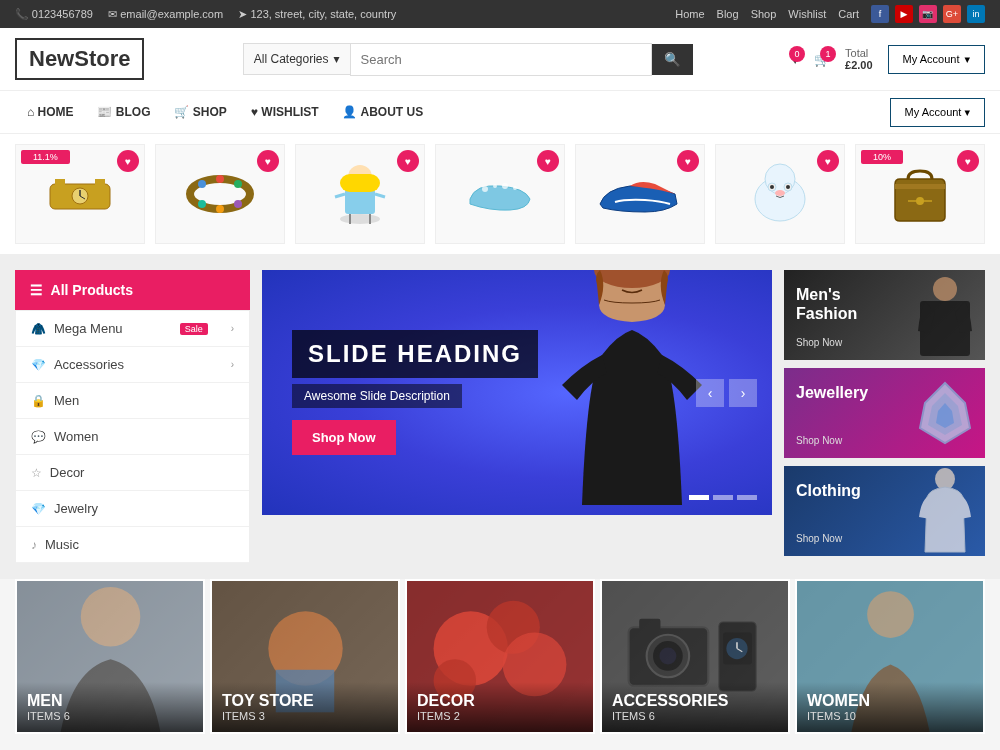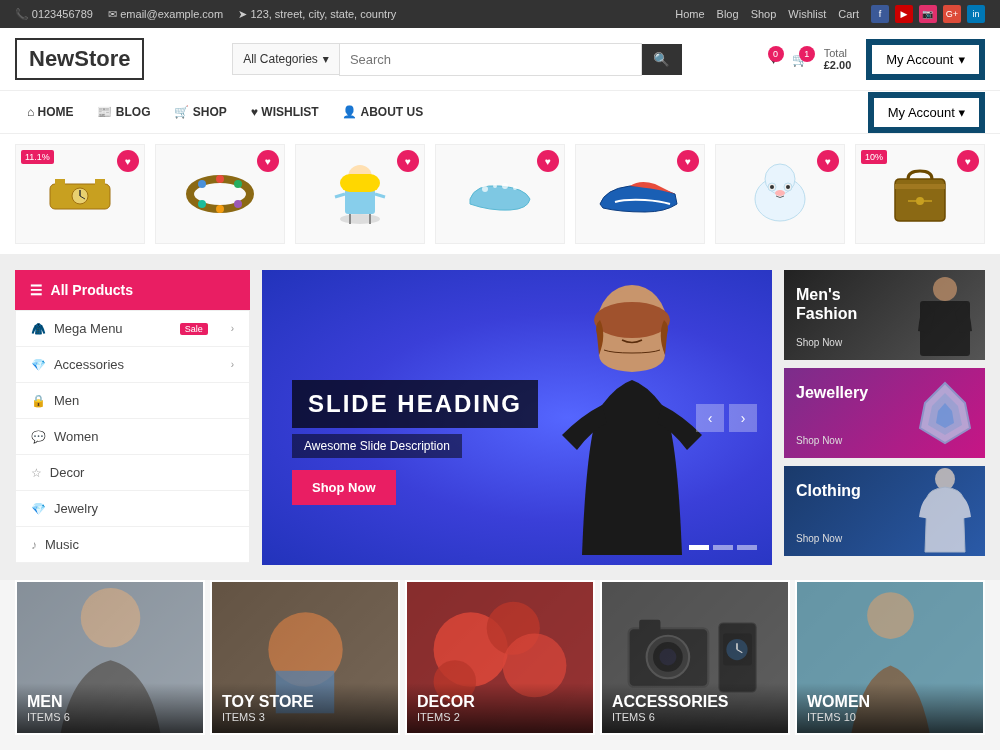--- a/index.html
+++ b/index.html
@@ -23,50 +23,50 @@
     .logo { border: 2px solid #333; padding: 6px 12px; font-size: 22px; font-weight: bold; color: #333; }
     .search-bar { display: flex; align-items: center; flex: 1; max-width: 450px; margin: 0 20px; }
     .category-select { border: 1px solid #ddd; padding: 8px 10px; background: #f9f9f9; font-size: 12px; cursor: pointer; border-right: none; display: flex; align-items: center; gap: 5px; white-space: nowrap; }
     .search-input { flex: 1; border: 1px solid #ddd; padding: 8px 10px; font-size: 13px; outline: none; }
     .search-btn { background: #333; color: #fff; border: none; padding: 8px 12px; cursor: pointer; }
     .header-right { display: flex; align-items: center; gap: 15px; }
     .wishlist-icon, .cart-icon { position: relative; cursor: pointer; }
     .badge { position: absolute; top: -6px; right: -6px; background: #e91e63; color: #fff; border-radius: 50%; width: 16px; height: 16px; font-size: 9px; display: flex; align-items: center; justify-content: center; }
     .cart-total { font-size: 11px; color: #666; }
     .cart-total strong { display: block; color: #333; }
-    .my-account-btn { background: #fff; border: 6px solid #0c4a6e; padding: 7px 14px; cursor: pointer; font-size: 13px; display: flex; align-items: center; gap: 5px; }
+    .my-account-btn { background: #fff; border: 1px solid #0c4a6e; padding: 7px 14px; cursor: pointer; font-size: 11px; display: flex; align-items: center; gap: 5px; }
 
     
     .nav { background: #fff; border-bottom: 1px solid #eee; padding: 0 15px; display: flex; align-items: center; justify-content: space-between; }
     .nav-left { display: flex; align-items: flex-start; }
     .nav-item { padding: 14px 12px; font-size: 12px; font-weight: bold; color: #333; cursor: pointer; display: flex; align-items: center; gap: 4px; text-transform: uppercase; position: relative; }
     .nav-badge { background: #ffeb3b; color: #333; font-size: 9px; padding: 1px 4px; border-radius: 2px; font-weight: bold; position: absolute; top: 8px; right: 2px; }
 
     
     .products-strip { background: #fff; padding: 10px 15px; display: flex; gap: 10px; overflow: hidden; border-bottom: 1px solid #eee; }
     .product-thumb { position: relative; width: 130px; height: 100px; flex-shrink: 0; display: flex; align-items: center; justify-content: center; background: #f9f9f9; border: 1px solid #eee; }
-    .discount-badge { position: absolute; top: 5px; left: 5px; background: #e91e63; color: #fff; font-size: 9px; padding: 2px 4px; border-radius: 2px; }
+    .discount-badge { position: absolute; top: 5px; left: 5px; background: #e91e63; color: #fff; font-size: 9px; padding: 2px 12px; border-radius: 2px; }
     .wishlist-heart { position: absolute; top: 5px; right: 5px; background: #e91e63; color: #fff; width: 22px; height: 22px; border-radius: 50%; display: flex; align-items: center; justify-content: center; font-size: 10px; cursor: pointer; }
     .product-img-placeholder { width: 90px; height: 75px; object-fit: contain; display: flex; align-items: center; justify-content: center; }
 
     
     .main-content { display: flex; gap: 0; padding: 15px; background: #eee; gap: 12px; }
     
     
     .sidebar { width: 235px; flex-shrink: 0; }
     .sidebar-header { background: #e91e63; color: #fff; padding: 12px 15px; font-weight: bold; display: flex; align-items: center; gap: 8px; font-size: 14px; }
     .sidebar-menu { background: #fff; border: 1px solid #eee; }
     .sidebar-item { padding: 10px 15px; border-bottom: 1px solid #f0f0f0; display: flex; align-items: center; justify-content: space-between; cursor: pointer; font-size: 13px; color: #444; }
     .sidebar-item-left { display: flex; align-items: center; gap: 8px; }
     .sidebar-icon { color: #999; font-size: 12px; }
     .chevron { color: #999; font-size: 10px; }
     .sale-badge { background: #e91e63; color: #fff; font-size: 9px; padding: 1px 5px; border-radius: 2px; }
 
     
-    .hero-slider { flex: 1; position: relative; background: #3a3fd8; height: 295px; overflow: hidden; }
+    .hero-slider { flex: 1; position: relative; background: #3a3fd8; height: 245px; overflow: hidden; }
     .hero-content { position: absolute; bottom: 60px; left: 30px; }
     .hero-heading { background: rgba(0,0,0,0.7); color: #fff; padding: 10px 16px; font-size: 24px; font-weight: bold; letter-spacing: 2px; display: inline-block; margin-bottom: 6px; }
     .hero-desc { background: rgba(0,0,0,0.5); color: #fff; padding: 5px 12px; font-size: 12px; display: inline-block; margin-bottom: 12px; }
     .hero-shop-btn { background: #e91e63; color: #fff; border: none; padding: 10px 20px; cursor: pointer; font-size: 13px; font-weight: bold; }
     .slider-nav { position: absolute; top: 50%; right: 15px; transform: translateY(-50%); display: flex; gap: 5px; }
     .slider-btn { background: rgba(255,255,255,0.3); color: #fff; border: none; width: 28px; height: 28px; cursor: pointer; font-size: 14px; display: flex; align-items: center; justify-content: center; }
     .slider-dots { position: absolute; bottom: 15px; right: 15px; display: flex; gap: 4px; }
     .dot { width: 20px; height: 5px; background: rgba(255,255,255,0.5); }
     .dot.active { background: #fff; }
 

